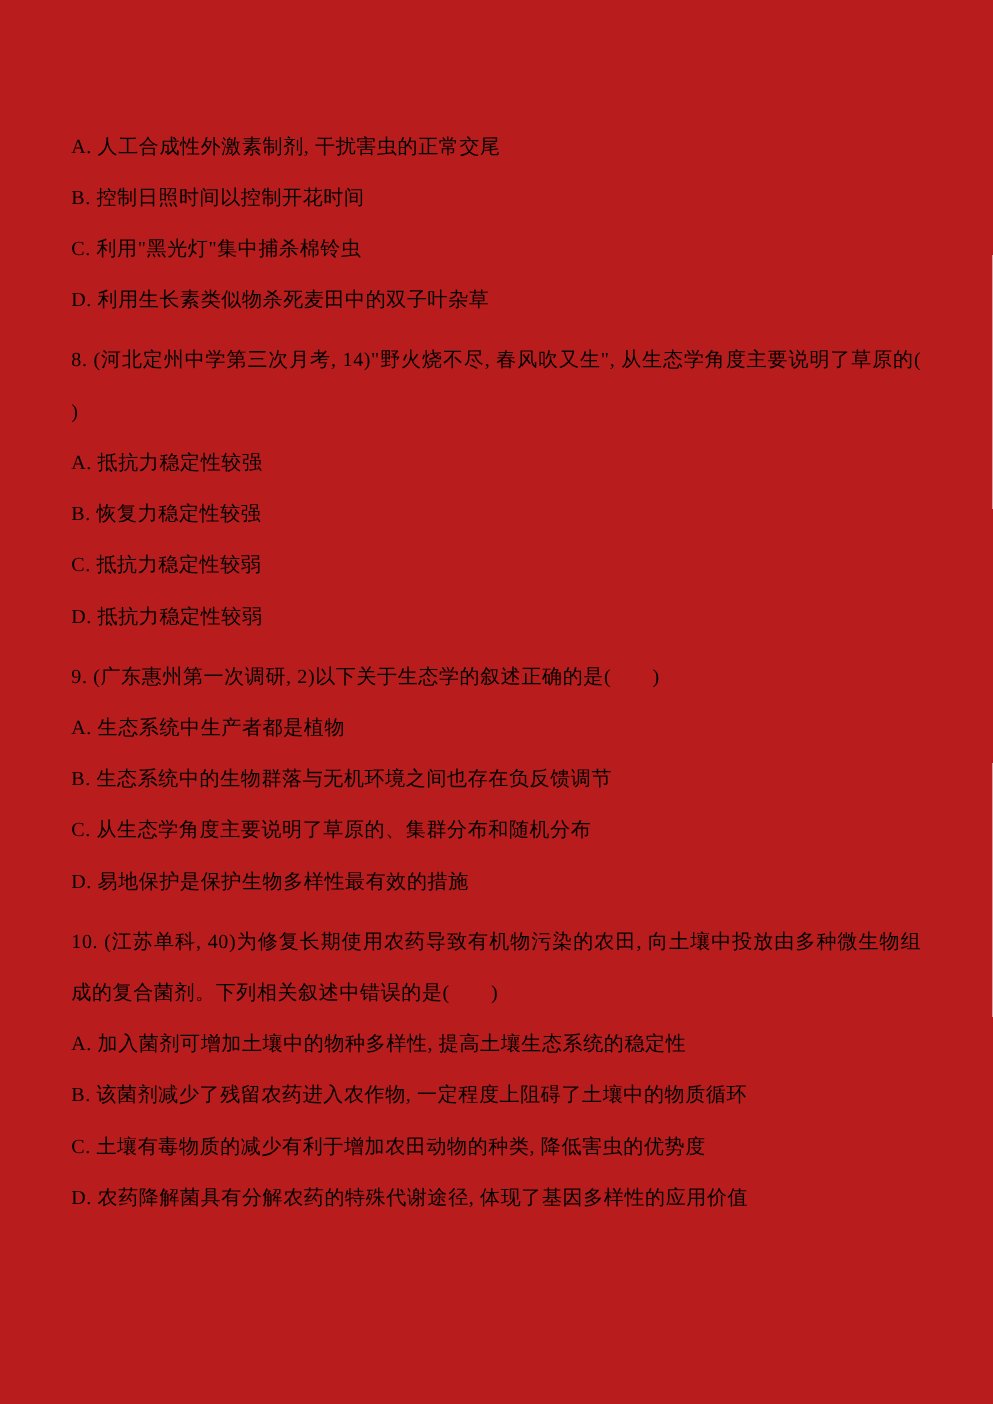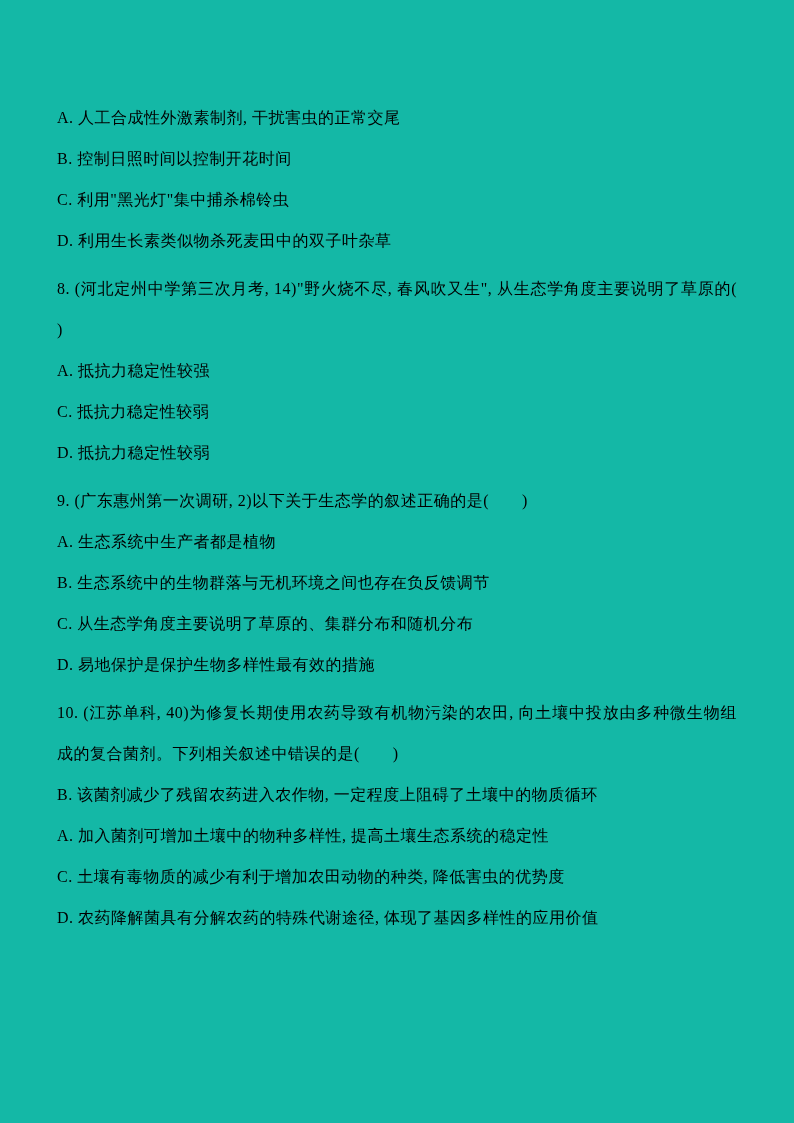--- a/index.html
+++ b/index.html
@@ -6,21 +6,21 @@
     margin: 0;
     padding: 0;
     background: #ffffff;
   }
   .page {
     position: relative;
     width: 794px;
     height: 1123px;
     box-sizing: border-box;
     padding: 97px 57px 20px 57px;
-    background: #14b8a6;
+    background: #b91c1c;
     color: #000000;
     font-family: "Liberation Serif", "DejaVu Serif", serif;
     font-size: 16px;
     overflow: hidden;
   }
   .para {
     margin: 0;
     line-height: 41px;
     text-align: justify;
     letter-spacing: 0.5px;
@@ -41,34 +41,35 @@
   <section class="question-block">
     <p class="para">A. 人工合成性外激素制剂, 干扰害虫的正常交尾</p>
     <p class="para">B. 控制日照时间以控制开花时间</p>
     <p class="para">C. 利用"黑光灯"集中捕杀棉铃虫</p>
     <p class="para">D. 利用生长素类似物杀死麦田中的双子叶杂草</p>
   </section>
 
   <section class="question-block">
     <p class="para question-head">8. (河北定州中学第三次月考, 14)"野火烧不尽, 春风吹又生", 从生态学角度主要说明了草原的(　　)</p>
     <p class="para">A. 抵抗力稳定性较强</p>
+    <p class="para">B. 恢复力稳定性较强</p>
     <p class="para">C. 抵抗力稳定性较弱</p>
     <p class="para">D. 抵抗力稳定性较弱</p>
   </section>
 
   <section class="question-block">
     <p class="para question-head">9. (广东惠州第一次调研, 2)以下关于生态学的叙述正确的是(　　)</p>
     <p class="para">A. 生态系统中生产者都是植物</p>
     <p class="para">B. 生态系统中的生物群落与无机环境之间也存在负反馈调节</p>
     <p class="para">C. 从生态学角度主要说明了草原的、集群分布和随机分布</p>
     <p class="para">D. 易地保护是保护生物多样性最有效的措施</p>
   </section>
 
   <section class="question-block">
     <p class="para question-head">10. (江苏单科, 40)为修复长期使用农药导致有机物污染的农田, 向土壤中投放由多种微生物组成的复合菌剂。下列相关叙述中错误的是(　　)</p>
+    <p class="para">A. 加入菌剂可增加土壤中的物种多样性, 提高土壤生态系统的稳定性</p>
     <p class="para">B. 该菌剂减少了残留农药进入农作物, 一定程度上阻碍了土壤中的物质循环</p>
-    <p class="para">A. 加入菌剂可增加土壤中的物种多样性, 提高土壤生态系统的稳定性</p>
     <p class="para">C. 土壤有毒物质的减少有利于增加农田动物的种类, 降低害虫的优势度</p>
     <p class="para">D. 农药降解菌具有分解农药的特殊代谢途径, 体现了基因多样性的应用价值</p>
   </section>
 
 
 </div>
 
 </body></html>

